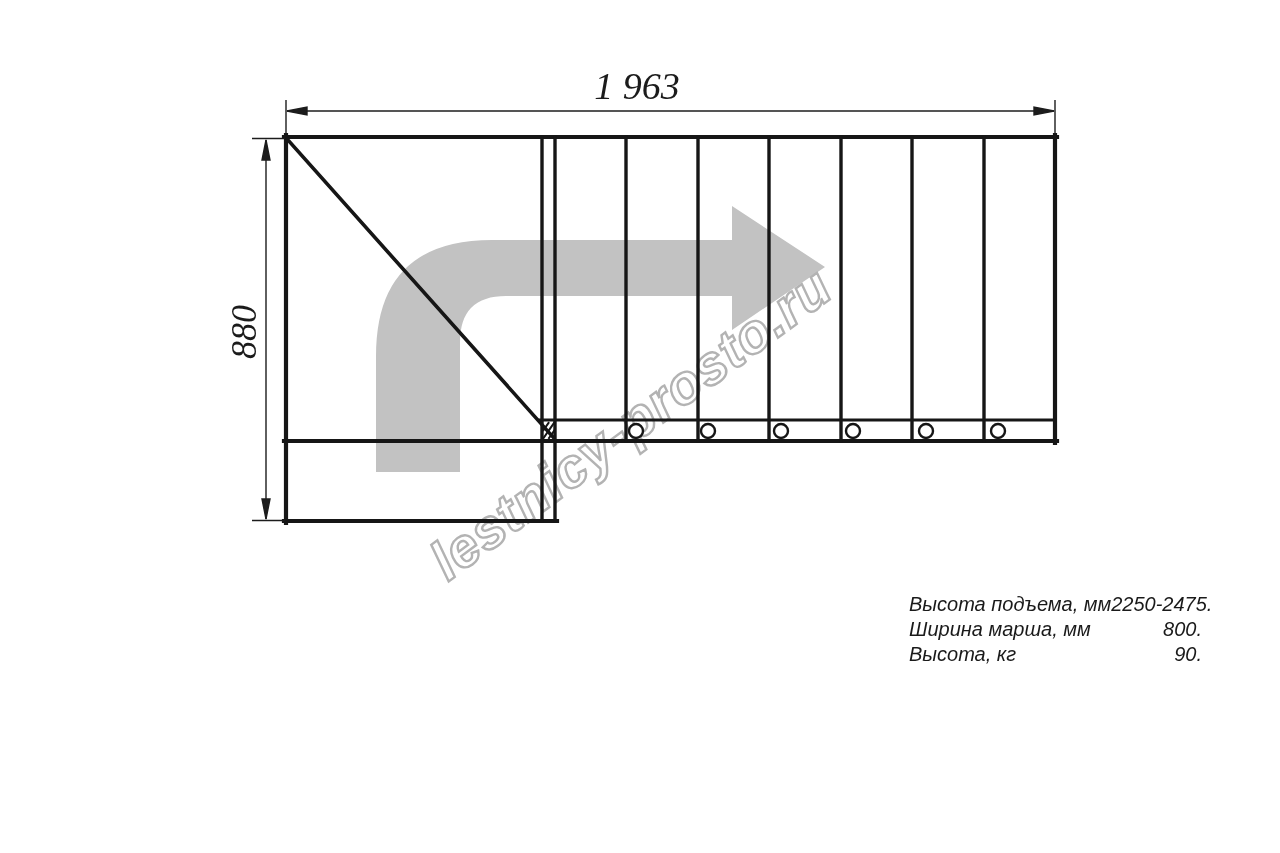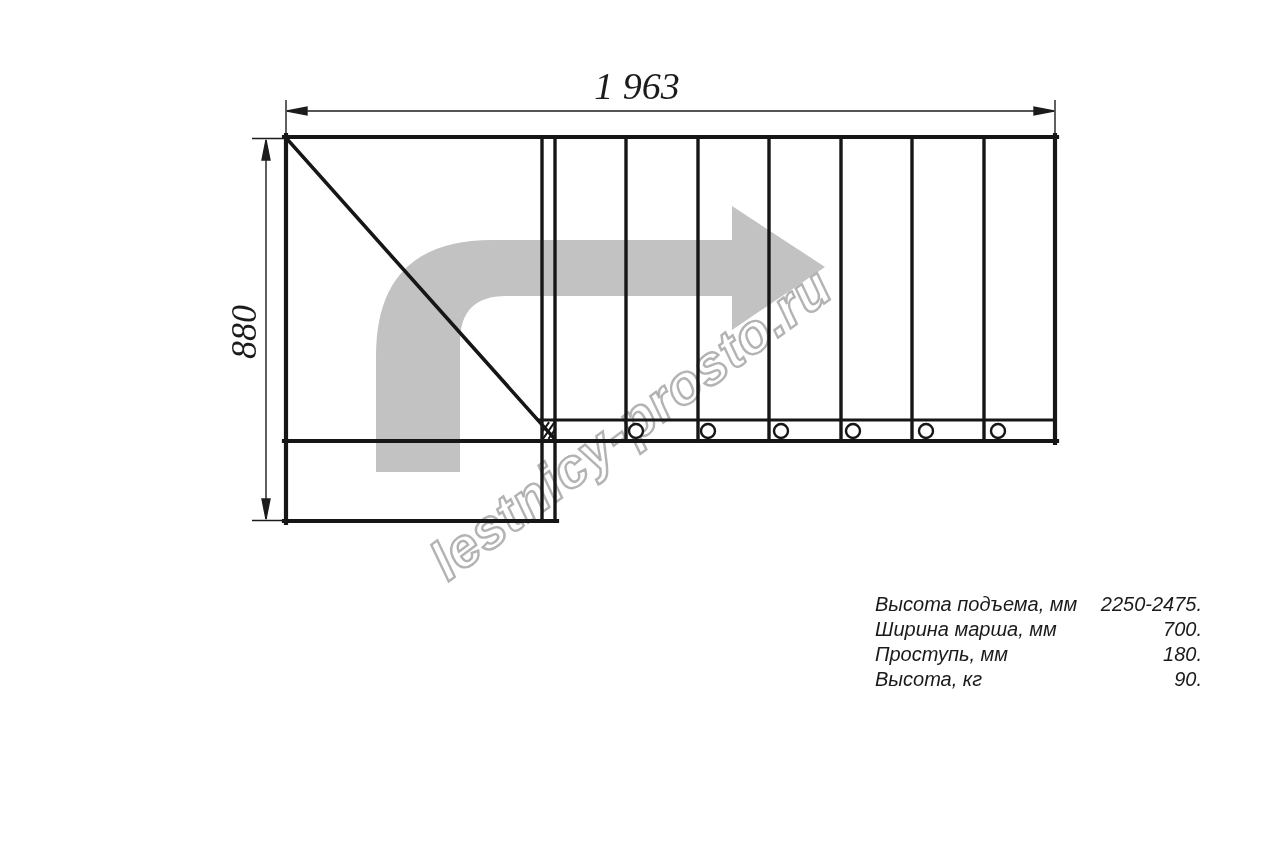--- a/index.html
+++ b/index.html
@@ -35,21 +35,21 @@
     font-style:italic;
     font-size:20px;
     line-height:25px;
     color:#1a1a1a;
   }
   .spec-row{
     display:flex;
     justify-content:space-between;
     align-items:baseline;
   }
-  .spec-label{white-space:nowrap;}
+  .spec-label{white-space:nowrap;margin-left:34px;}
   .spec-value{white-space:nowrap;text-align:right;}
 </style>
 </head>
 <body>
 
 <div class="canvas">
 
   <svg class="drawing-svg" width="1280" height="853" viewBox="0 0 1280 853">
 
     <g>
@@ -125,25 +125,21 @@
 
   <div class="dim-label height">880</div>
 
   <div class="specs">
     <div class="spec-row">
       <span class="spec-label">Высота подъема, мм</span>
       <span class="spec-value">2250-2475.</span>
     </div>
     <div class="spec-row">
       <span class="spec-label">Ширина марша, мм</span>
-      <span class="spec-value">700.</span>
-    </div>
-    <div class="spec-row">
-      <span class="spec-label">Проступь, мм</span>
-      <span class="spec-value">180.</span>
+      <span class="spec-value">800.</span>
     </div>
     <div class="spec-row">
       <span class="spec-label">Высота, кг</span>
       <span class="spec-value">90.</span>
     </div>
   </div>
 
 </div>
 
 </body></html>

